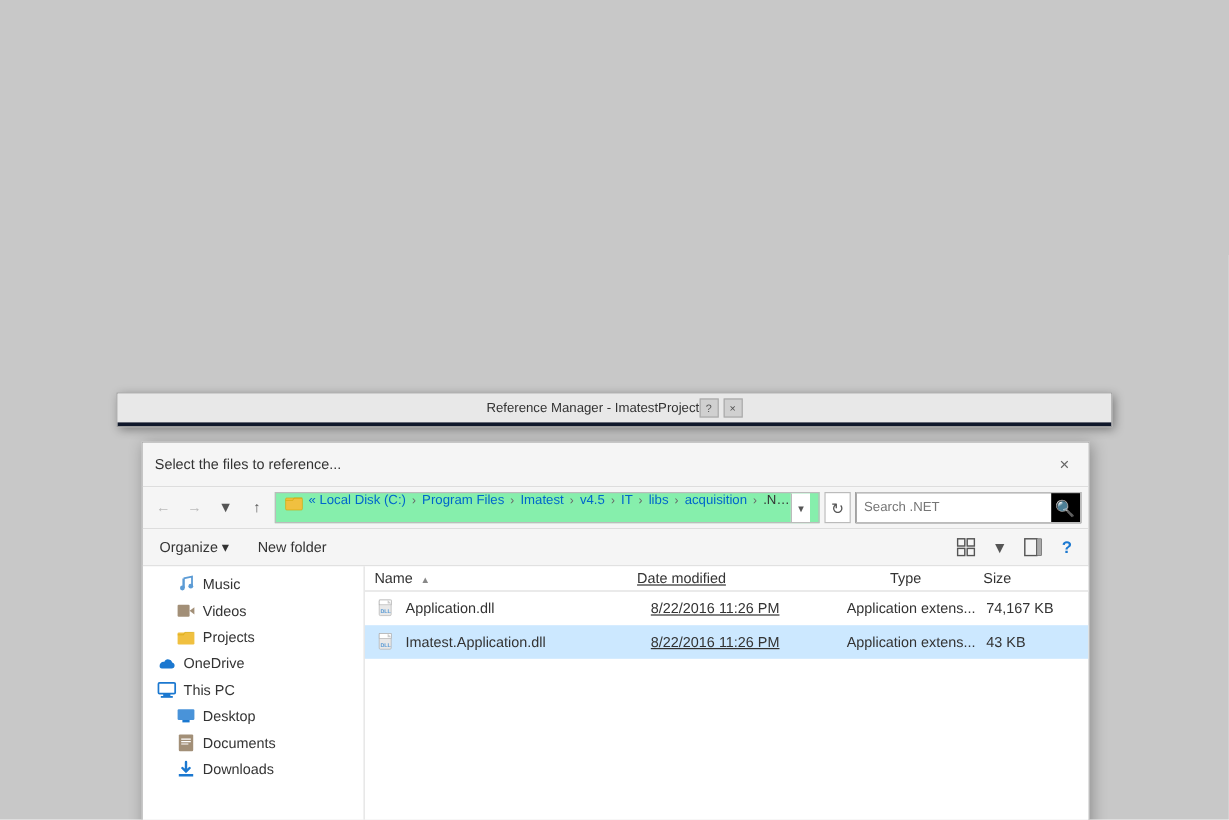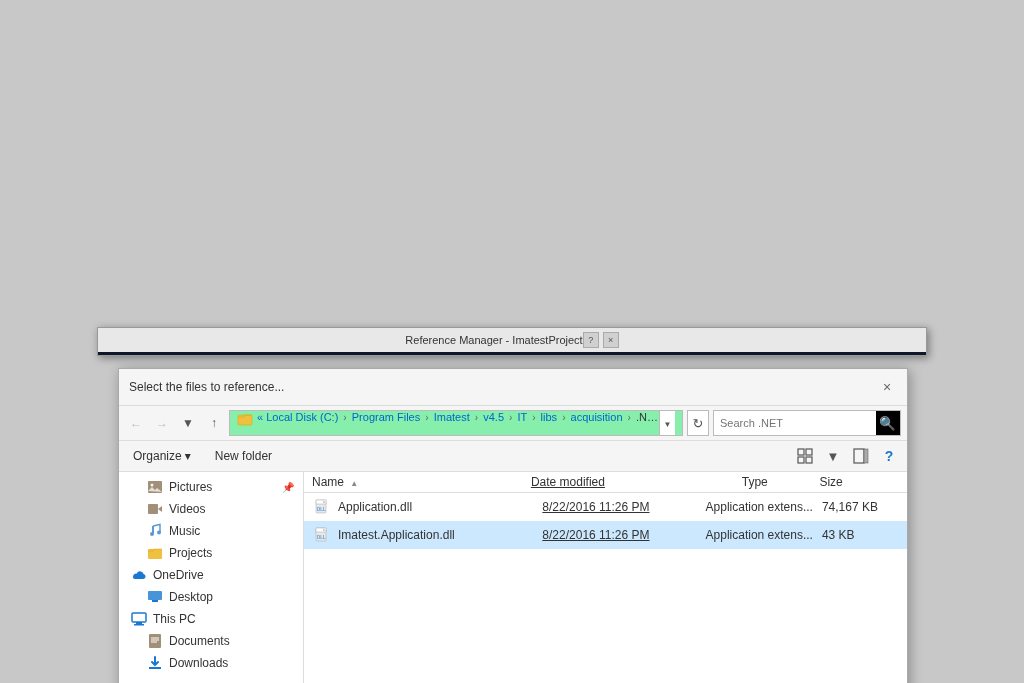--- a/index.html
+++ b/index.html
@@ -393,79 +393,70 @@
           </svg>
         </button>
         <button class="view-btn" style="color:#1B78D0; font-weight:bold; font-size:14px;">?</button>
       </div>
     </div>
 
     <div class="content-area">
 
       <div class="sidebar">
 
-        <div class="sidebar-item indent1">
-          <svg width="16" height="16" viewBox="0 0 16 16">
-            <rect x="1" y="2" width="14" height="12" rx="1" fill="#8B7355" opacity="0.8"></rect>
-            <circle cx="5" cy="6" r="1.5" fill="white" opacity="0.9"></circle>
-            <path d="M1 12l4-4 3 3 2-2 5 4" fill="white" opacity="0.7"></path>
-          </svg>
-          <span>Pictures</span>
-          <span style="margin-left:auto;font-size:10px;color:#888;">📌</span>
-        </div>
-
-        <div class="sidebar-item indent1">
-          <svg width="16" height="16" viewBox="0 0 16 16">
-            <rect x="1" y="3" width="10" height="10" rx="1" fill="#8B7355" opacity="0.8"></rect>
-            <polygon points="11,8 15,5 15,11" fill="#8B7355" opacity="0.8"></polygon>
-          </svg>
-          <span>Videos</span>
-        </div>
 
         <div class="sidebar-item indent1">
           <svg width="16" height="16" viewBox="0 0 16 16">
             <path d="M6 3v8" stroke="#5B9BD5" stroke-width="2"></path>
             <path d="M6 3l7-1.5v8" stroke="#5B9BD5" stroke-width="1.5" fill="none"></path>
             <circle cx="5" cy="11" r="2" fill="#5B9BD5"></circle>
             <circle cx="12" cy="9.5" r="2" fill="#5B9BD5"></circle>
           </svg>
           <span>Music</span>
         </div>
 
+        <div class="sidebar-item indent1">
+          <svg width="16" height="16" viewBox="0 0 16 16">
+            <rect x="1" y="3" width="10" height="10" rx="1" fill="#8B7355" opacity="0.8"></rect>
+            <polygon points="11,8 15,5 15,11" fill="#8B7355" opacity="0.8"></polygon>
+          </svg>
+          <span>Videos</span>
+        </div>
+
 
         <div class="sidebar-item indent1">
           <svg width="16" height="16" viewBox="0 0 16 16">
             <rect x="1" y="4" width="14" height="10" rx="1" fill="#F0C040"></rect>
             <path d="M1 6h5l1-2h8" fill="#F0C040" stroke="#d4a500" stroke-width="0.5"></path>
           </svg>
           <span>Projects</span>
         </div>
 
         <div class="sidebar-item">
           <svg width="16" height="16" viewBox="0 0 16 16">
             <path d="M2 10c0-2.5 2-4 4-3.5 0.5-1.5 2-2.5 3.5-2 1.5 0 2.5 1 3 2.5 1.5 0.5 2 1.5 2 2.5 0 1.5-1 2.5-2.5 2.5H4C2.5 12 2 11 2 10z" fill="#1B78D0"></path>
           </svg>
           <span>OneDrive</span>
-        </div>
-
-        <div class="sidebar-item indent1">
-          <svg width="16" height="16" viewBox="0 0 16 16">
-            <rect x="1" y="2" width="14" height="9" rx="1" fill="#1B78D0" opacity="0.8"></rect>
-            <rect x="5" y="11" width="6" height="2" fill="#1B78D0"></rect>
-          </svg>
-          <span>Desktop</span>
         </div>
 
         <div class="sidebar-item">
           <svg width="16" height="16" viewBox="0 0 16 16">
             <rect x="1" y="2" width="14" height="9" rx="1" fill="none" stroke="#1B78D0" stroke-width="1.5"></rect>
             <rect x="5" y="11" width="6" height="2" fill="#1B78D0"></rect>
             <rect x="3" y="13" width="10" height="1.5" fill="#1B78D0"></rect>
           </svg>
           <span>This PC</span>
+        </div>
+
+        <div class="sidebar-item indent1">
+          <svg width="16" height="16" viewBox="0 0 16 16">
+            <rect x="1" y="2" width="14" height="9" rx="1" fill="#1B78D0" opacity="0.8"></rect>
+            <rect x="5" y="11" width="6" height="2" fill="#1B78D0"></rect>
+          </svg>
+          <span>Desktop</span>
         </div>
 
         <div class="sidebar-item indent1">
           <svg width="16" height="16" viewBox="0 0 16 16">
             <rect x="2" y="1" width="12" height="14" rx="1" fill="#8B7355" opacity="0.8"></rect>
             <line x1="4" y1="5" x2="12" y2="5" stroke="white" stroke-width="1"></line>
             <line x1="4" y1="7" x2="12" y2="7" stroke="white" stroke-width="1"></line>
             <line x1="4" y1="9" x2="10" y2="9" stroke="white" stroke-width="1"></line>
           </svg>
           <span>Documents</span>

